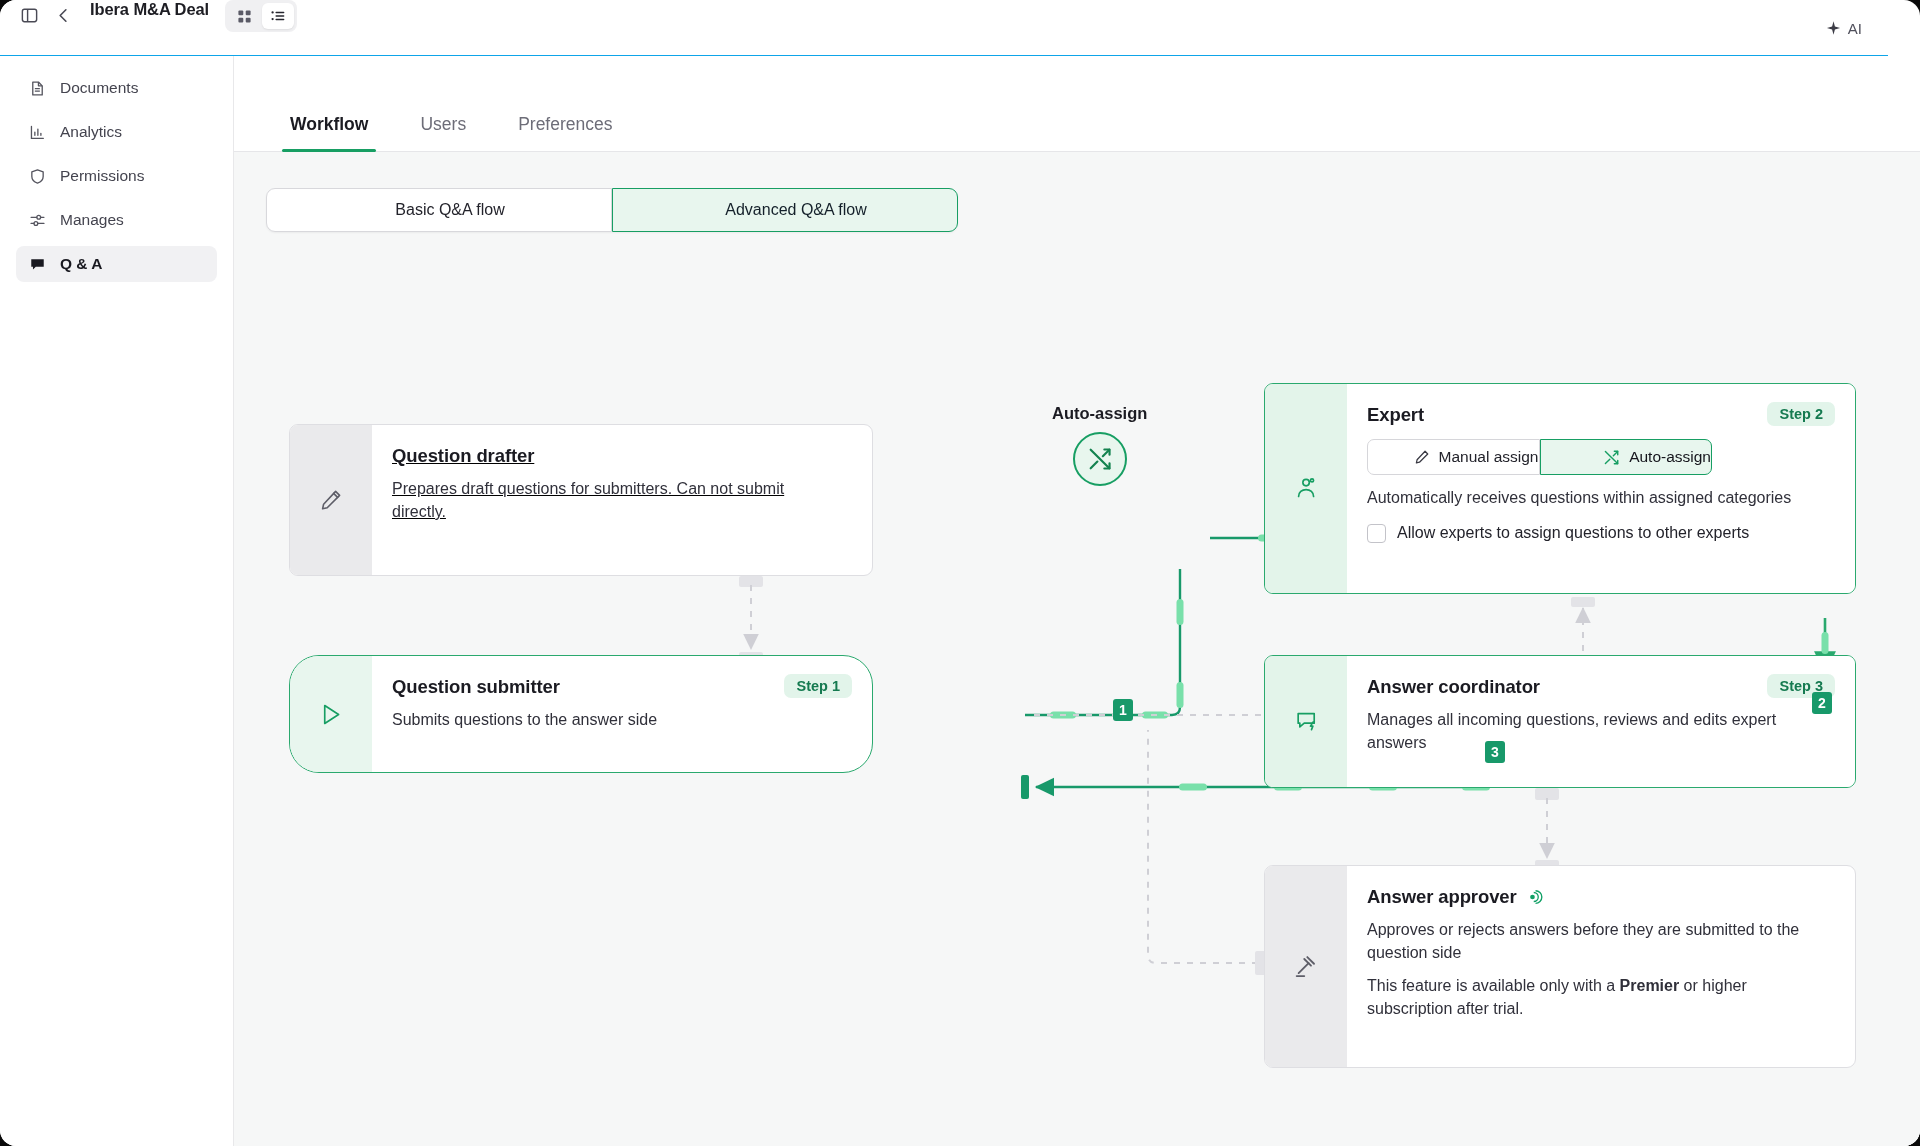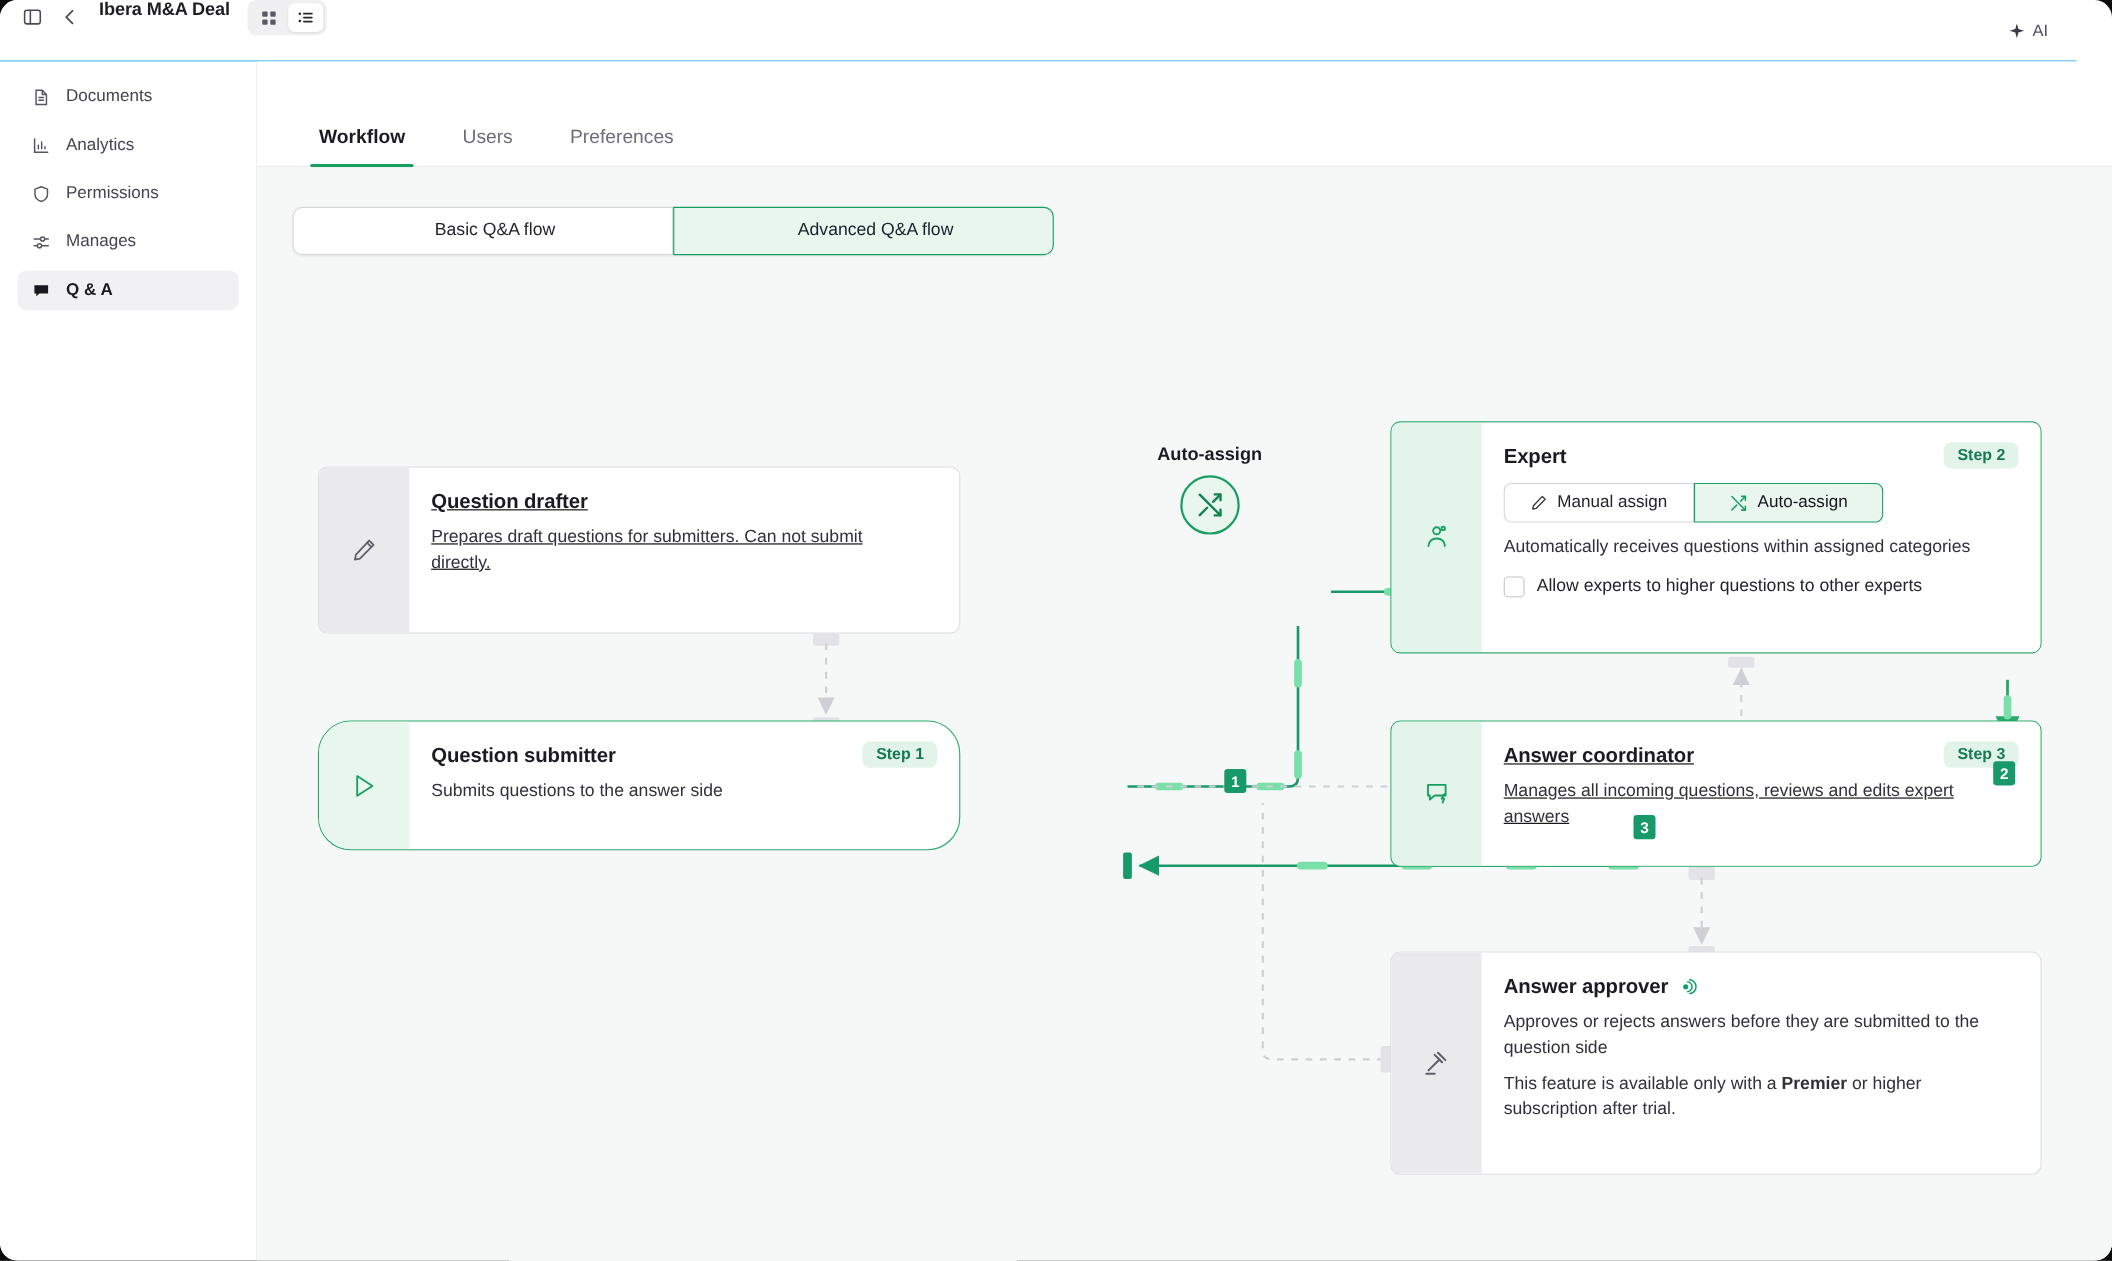--- a/index.html
+++ b/index.html
@@ -175,21 +175,21 @@
   #node-coordinator { left: 1030px; top: 503px; width: 592px; height: 133px; }
   #node-approver  { left: 1030px; top: 713px; width: 592px; height: 203px; }
 
   
   .assign-seg {
     display: flex; margin-top: 13px;
     width: 345px;
   }
   .as-btn {
     flex: 1; height: 36px;
-    display: flex; align-items: center; justify-content: center; gap: 9px;
+    display: flex; align-items: center; justify-content: flex-end; gap: 9px;
     font-size: 15.5px; color: #23232b;
     background: #ffffff; border: 1px solid #d6d6da;
     cursor: pointer;
   }
   .as-btn:first-child { border-radius: 7px 0 0 7px; }
   .as-btn:last-child { border-radius: 0 7px 7px 0; border-left: none; }
   .as-btn.active { background: #e8f6ee; border: 1.5px solid #179e63; color: #15151c; }
   .as-btn .as-ic { display: flex; align-items: center; color: #3a3a44; }
   .as-btn.active .as-ic { color: #179e63; }
 
@@ -485,33 +485,33 @@
                 </svg>
               </span>
               <span>Auto-assign</span>
             </div>
           </div>
 
           <div class="node-desc" style="margin-top:12px;max-width:452px;">Automatically receives questions within assigned categories</div>
 
           <div class="check-row">
             <span class="check-box"></span>
-            <span>Allow experts to higher questions to other experts</span>
+            <span>Allow experts to assign questions to other experts</span>
           </div>
         </div>
       </div>
 
       <div class="node greenfill" id="node-coordinator">
         <div class="node-icon">
           <svg width="25" height="25" viewBox="0 0 24 24" fill="none" stroke="currentColor" stroke-width="1.6" stroke-linecap="round" stroke-linejoin="round">
             <path d="M4 4.4 h15.4 v9.2 h-9.6 L5.6 17.2 v-3.6 H4 Z"></path>
             <path d="M18.4 12.4 l-2.6 4 h2.3 l-1.3 3.4"></path>
           </svg>
         </div>
-        <div class="node-body" style="background:#ffffff;text-decoration:underline;">
+        <div class="node-body" style="background:#ffffff;">
           <div class="node-title">Answer coordinator</div>
           <div class="node-desc" style="max-width:455px;">Manages all incoming questions, reviews and edits expert answers</div>
           <div class="step-badge">Step 3</div>
         </div>
       </div>
 
       <div class="node grey" id="node-approver">
         <div class="node-icon">
           <svg width="26" height="26" viewBox="0 0 24 24" fill="none" stroke="currentColor" stroke-width="1.7" stroke-linecap="round" stroke-linejoin="round">
             <line x1="3.4" y1="20.4" x2="10.4" y2="20.4"></line>

